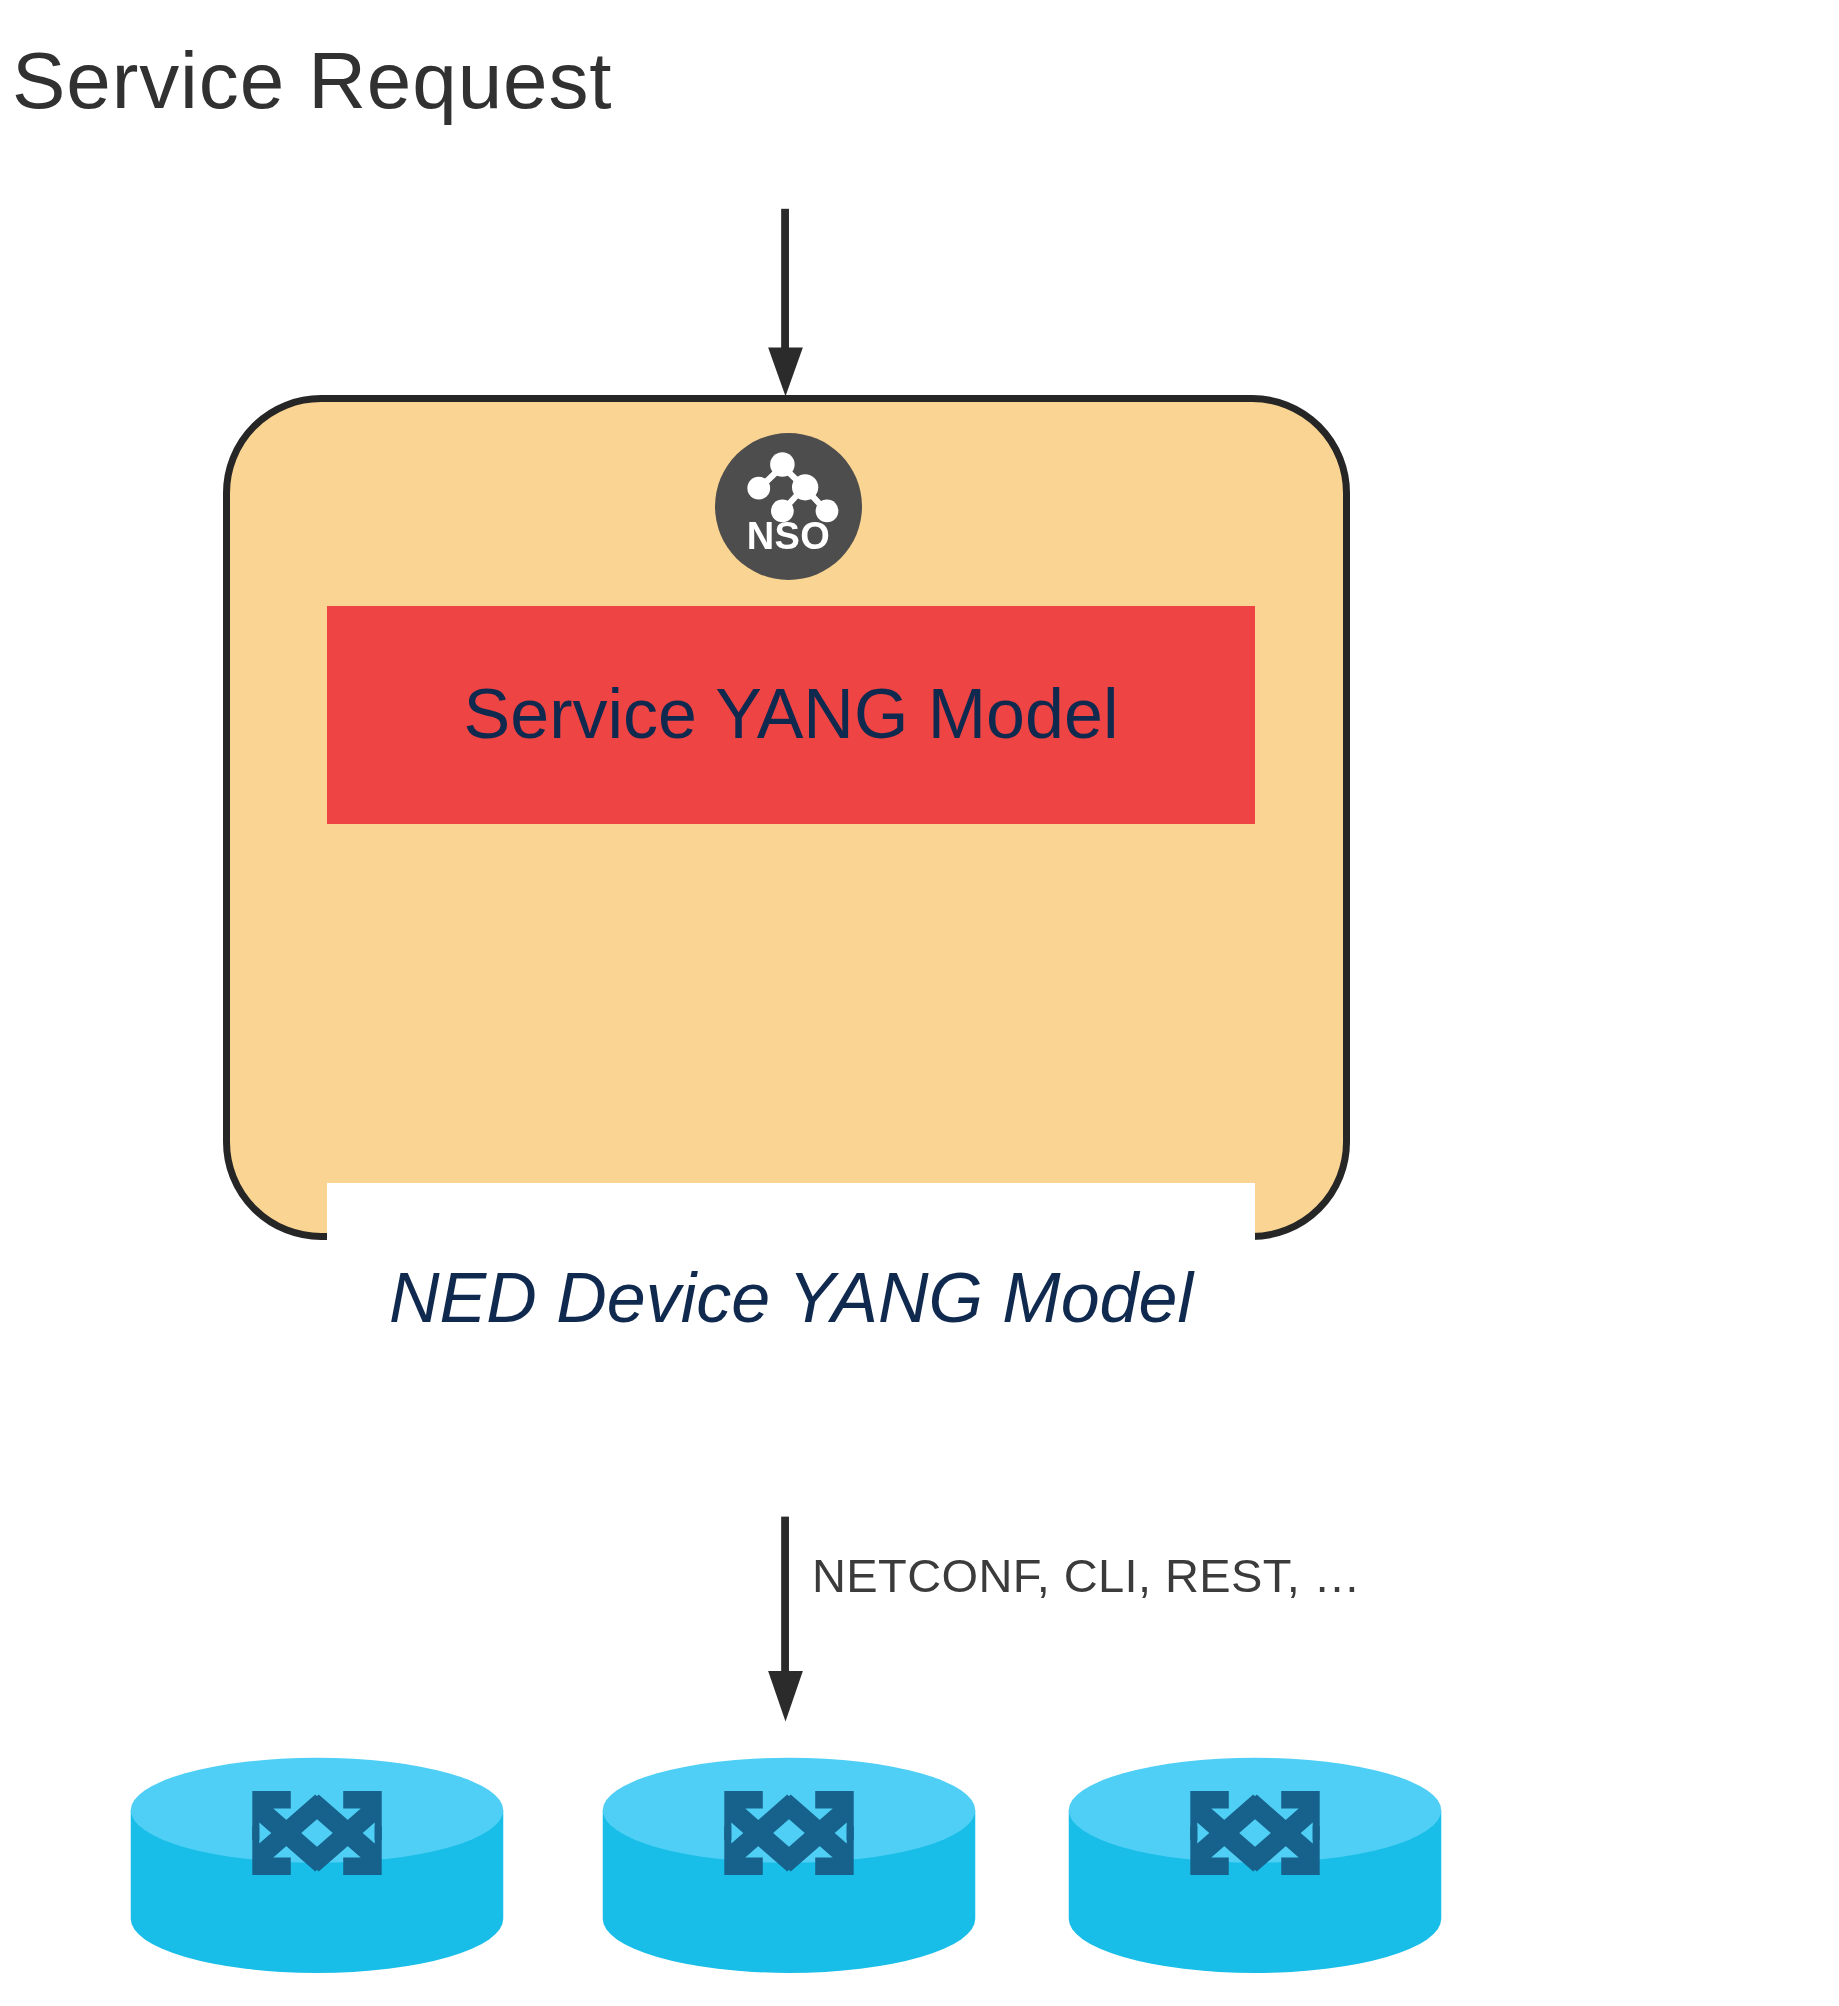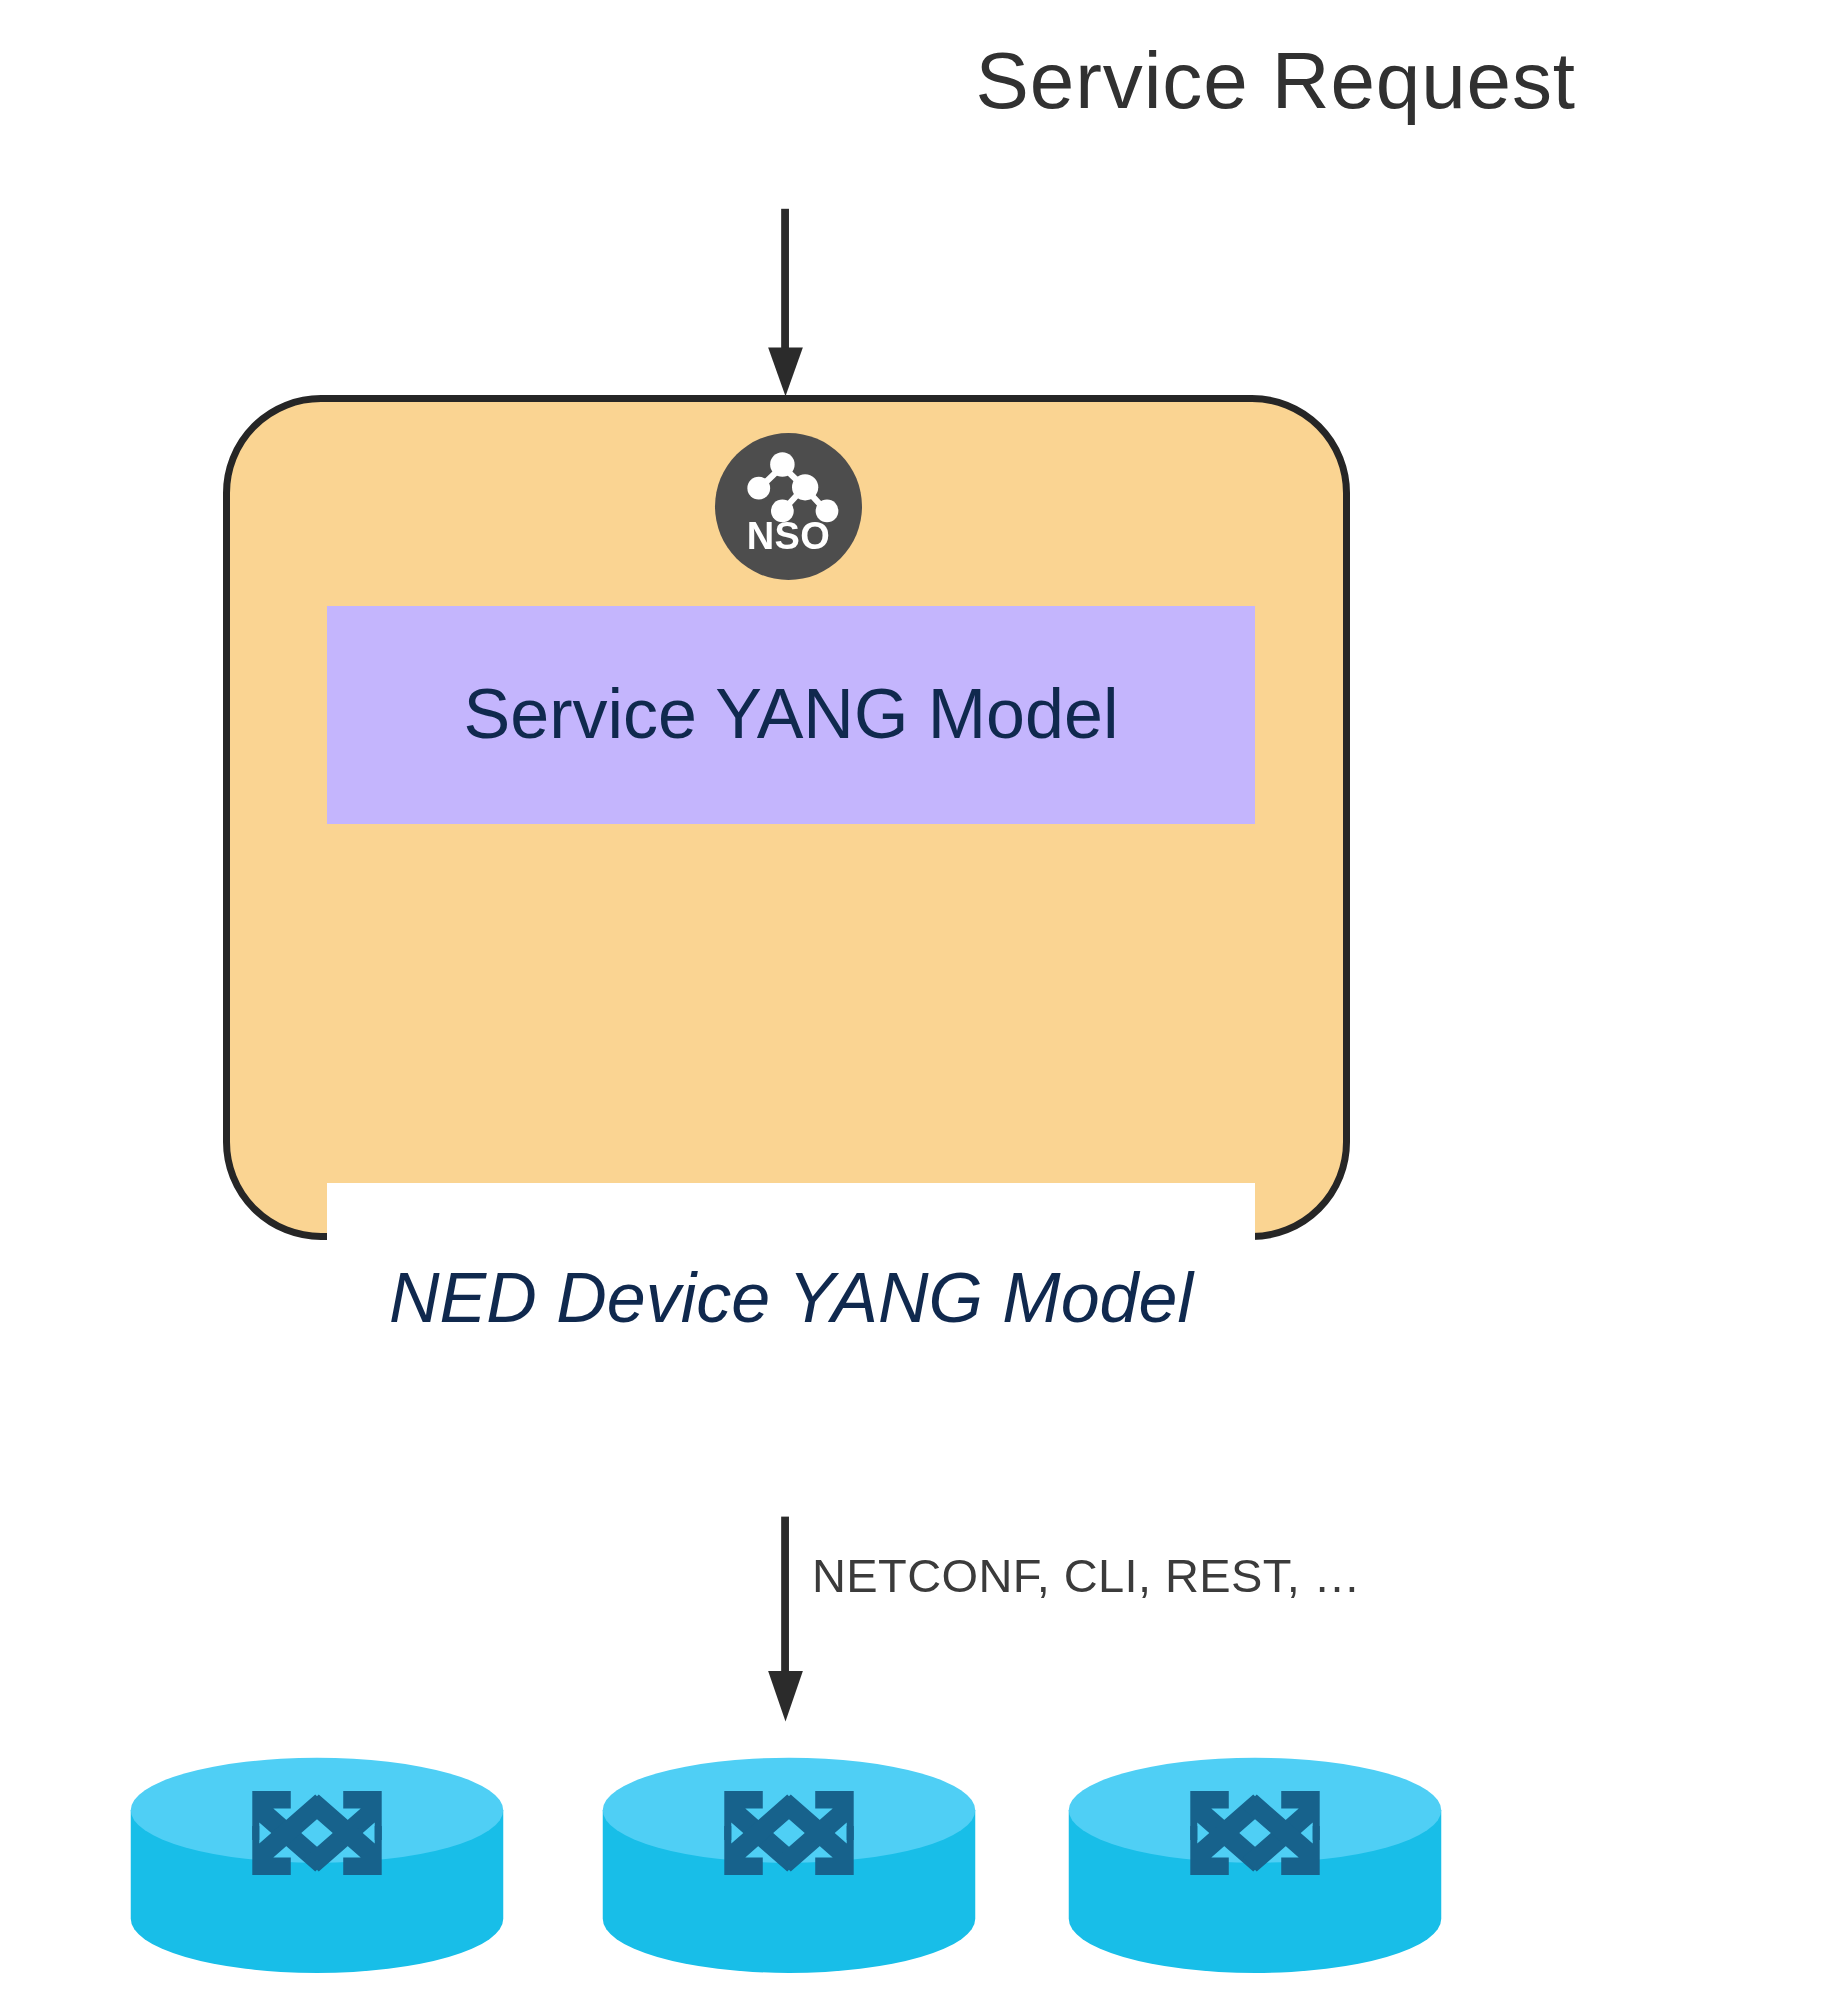--- a/index.html
+++ b/index.html
@@ -14,24 +14,24 @@
     position: relative;
     width: 1839px;
     height: 2006px;
     background: #ffffff;
     overflow: hidden;
   }
 
   
   .service-request-title {
     position: absolute;
-    left: 4px;
+    left: 12px;
     top: 37px;
     width: 1572px;
-    text-align: right;
+    text-align: left;
     font-family: "Liberation Sans", sans-serif;
     font-size: 80px;
     font-weight: 300;
     letter-spacing: 0.9px;
     color: #313131;
     line-height: 1.1;
     white-space: nowrap;
   }
 
   
@@ -105,21 +105,21 @@
     font-family: "Liberation Sans", sans-serif;
     font-weight: 300;
     font-size: 70px;
     line-height: 1.13;
     color: #10294e;
     box-sizing: border-box;
   }
   #layer-service-yang {
     top: 204px;
     height: 218px;
-    background: #c4b5fd;
+    background: #ef4444;
   }
   #layer-mapping {
     top: 489px;
     height: 224px;
     background: #00b5e2;
   }
   #layer-ned {
     top: 781px;
     height: 232px;
     background: #ffffff;

